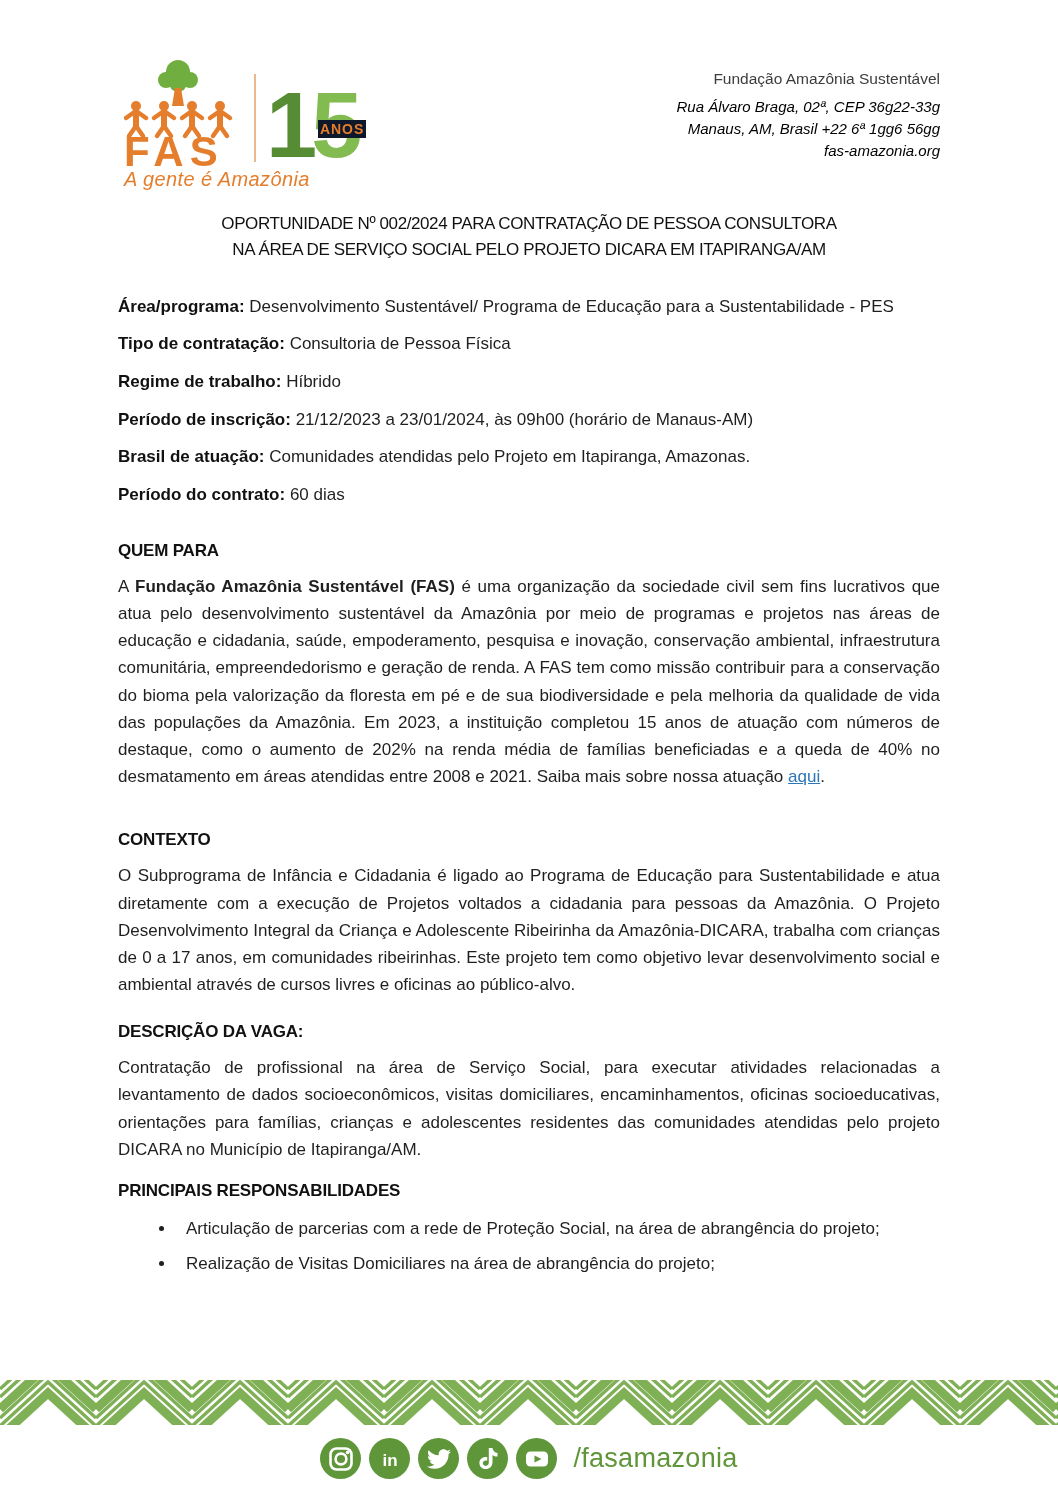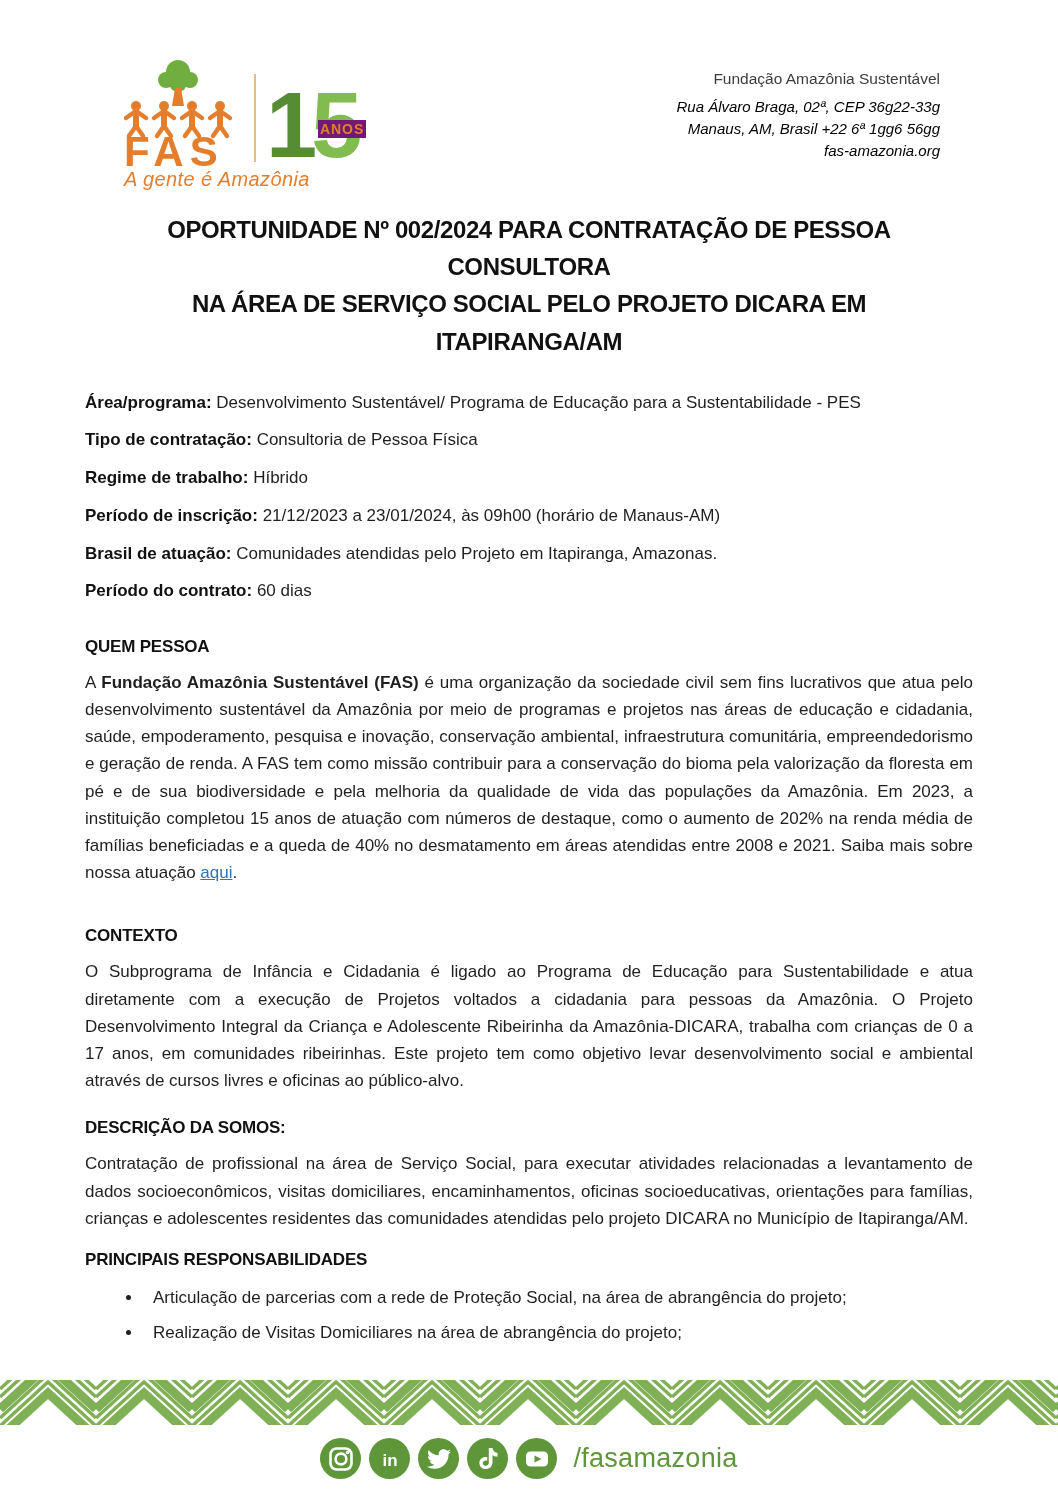--- a/index.html
+++ b/index.html
@@ -9,30 +9,30 @@
   }
   
   .hdr{display:flex;justify-content:space-between;align-items:flex-start;padding:56px 118px 0 124px;}
   .logo{width:250px;}
   .logo-row{display:flex;align-items:flex-end;}
   .logo-mark{display:block;}
   .logo-div{width:2px;height:88px;background:#e9b98c;margin:0 10px 6px 8px;}
   .logo-15{position:relative;display:flex;align-items:flex-end;height:108px;}
   .n1{font-size:92px;font-weight:bold;line-height:0.92;color:var(--dark-green);letter-spacing:-6px;}
   .n5{font-size:92px;font-weight:bold;line-height:0.92;color:var(--light-green);letter-spacing:-2px;}
-  .anos{position:absolute;right:-6px;bottom:30px;font-size:14px;font-weight:bold;color:var(--accent-orange);letter-spacing:1px;background:#701a75;padding:1px 2px;}
+  .anos{position:absolute;right:-6px;bottom:30px;font-size:14px;font-weight:bold;color:var(--accent-orange);letter-spacing:1px;background:#0f172a;padding:1px 2px;}
   .tagline{margin-top:0;font-style:italic;color:var(--accent-orange);font-size:20px;letter-spacing:0.4px;}
   .addr{text-align:right;padding-top:14px;}
   .addr-org{font-size:15.5px;color:#3d3d3d;margin-bottom:8px;}
   .addr-line{font-style:italic;font-size:15px;color:#000000;line-height:1.45;}
   
-  .title{margin:20px auto 0;text-align:center;font-size:24px;font-weight:bold;line-height:1.55;
+  .title{margin:20px auto 0;text-align:center;font-size:17px;font-weight:normal;line-height:1.55;
          letter-spacing:-0.4px;color:#111;width:830px;}
   
-  .content{padding:0 85px;}
+  .content{padding:0 118px;}
   .fields{margin-top:30px;}
   .field{margin:0 0 11px;text-align:justify;font-size:17px;line-height:1.57;}
   .field b{color:#111;}
   .sec-h{font-weight:bold;font-size:17px;color:#111;letter-spacing:-0.2px;margin:0;}
   .p{text-align:justify;font-size:17px;line-height:1.6;margin:12px 0 0;}
   .mt-qs{margin-top:32px;}
   .mt-ctx{margin-top:40px;}
   .mt-desc{margin-top:24px;}
   .mt-resp{margin-top:18px;}
   a.link{color:var(--link-blue);text-decoration:underline;cursor:pointer;}
@@ -119,27 +119,27 @@
 
     <div class="fields">
       <p class="field"><b>Área/programa:</b> <span>Desenvolvimento Sustentável/ Programa de Educação para a Sustentabilidade - PES</span></p>
       <p class="field"><b>Tipo de contratação:</b> <span>Consultoria de Pessoa Física</span></p>
       <p class="field"><b>Regime de trabalho:</b> <span>Híbrido</span></p>
       <p class="field"><b>Período de inscrição:</b> <span>21/12/2023 a 23/01/2024, às 09h00 (horário de Manaus-AM)</span></p>
       <p class="field"><b>Brasil de atuação:</b> <span>Comunidades atendidas pelo Projeto em Itapiranga, Amazonas.</span></p>
       <p class="field"><b>Período do contrato:</b> <span>60 dias</span></p>
     </div>
 
-    <h2 class="sec-h mt-qs">QUEM PESSOA</h2>
+    <h2 class="sec-h mt-qs">QUEM PARA</h2>
     <p class="p"><span>A </span><b>Fundação Amazônia Sustentável (FAS)</b><span> é uma organização da sociedade civil sem fins lucrativos que atua pelo desenvolvimento sustentável da Amazônia por meio de programas e projetos nas áreas de educação e cidadania, saúde, empoderamento, pesquisa e inovação, conservação ambiental, infraestrutura comunitária, empreendedorismo e geração de renda. A FAS tem como missão contribuir para a conservação do bioma pela valorização da floresta em pé e de sua biodiversidade e pela melhoria da qualidade de vida das populações da Amazônia. Em 2023, a instituição completou 15 anos de atuação com números de destaque, como o aumento de 202% na renda média de famílias beneficiadas e a queda de 40% no desmatamento em áreas atendidas entre 2008 e 2021. Saiba mais sobre nossa atuação </span><a class="link">aqui</a><span>.</span></p>
 
     <h2 class="sec-h mt-ctx">CONTEXTO</h2>
     <p class="p">O Subprograma de Infância e Cidadania é ligado ao Programa de Educação para Sustentabilidade e atua diretamente com a execução de Projetos voltados a cidadania para pessoas da Amazônia. O Projeto Desenvolvimento Integral da Criança e Adolescente Ribeirinha da Amazônia-DICARA, trabalha com crianças de 0 a 17 anos, em comunidades ribeirinhas. Este projeto tem como objetivo levar desenvolvimento social e ambiental através de cursos livres e oficinas ao público-alvo.</p>
 
-    <h2 class="sec-h mt-desc">DESCRIÇÃO DA SOMOS:</h2>
+    <h2 class="sec-h mt-desc">DESCRIÇÃO DA VAGA:</h2>
     <p class="p">Contratação de profissional na área de Serviço Social, para executar atividades relacionadas a levantamento de dados socioeconômicos, visitas domiciliares, encaminhamentos, oficinas socioeducativas, orientações para famílias, crianças e adolescentes residentes das comunidades atendidas pelo projeto DICARA no Município de Itapiranga/AM.</p>
 
     <h2 class="sec-h mt-resp">PRINCIPAIS RESPONSABILIDADES</h2>
     <ul class="resp">
       <li>Articulação de parcerias com a rede de Proteção Social, na área de abrangência do projeto;</li>
       <li>Realização de Visitas Domiciliares na área de abrangência do projeto;</li>
     </ul>
   </div>
 
   <footer class="footer">

